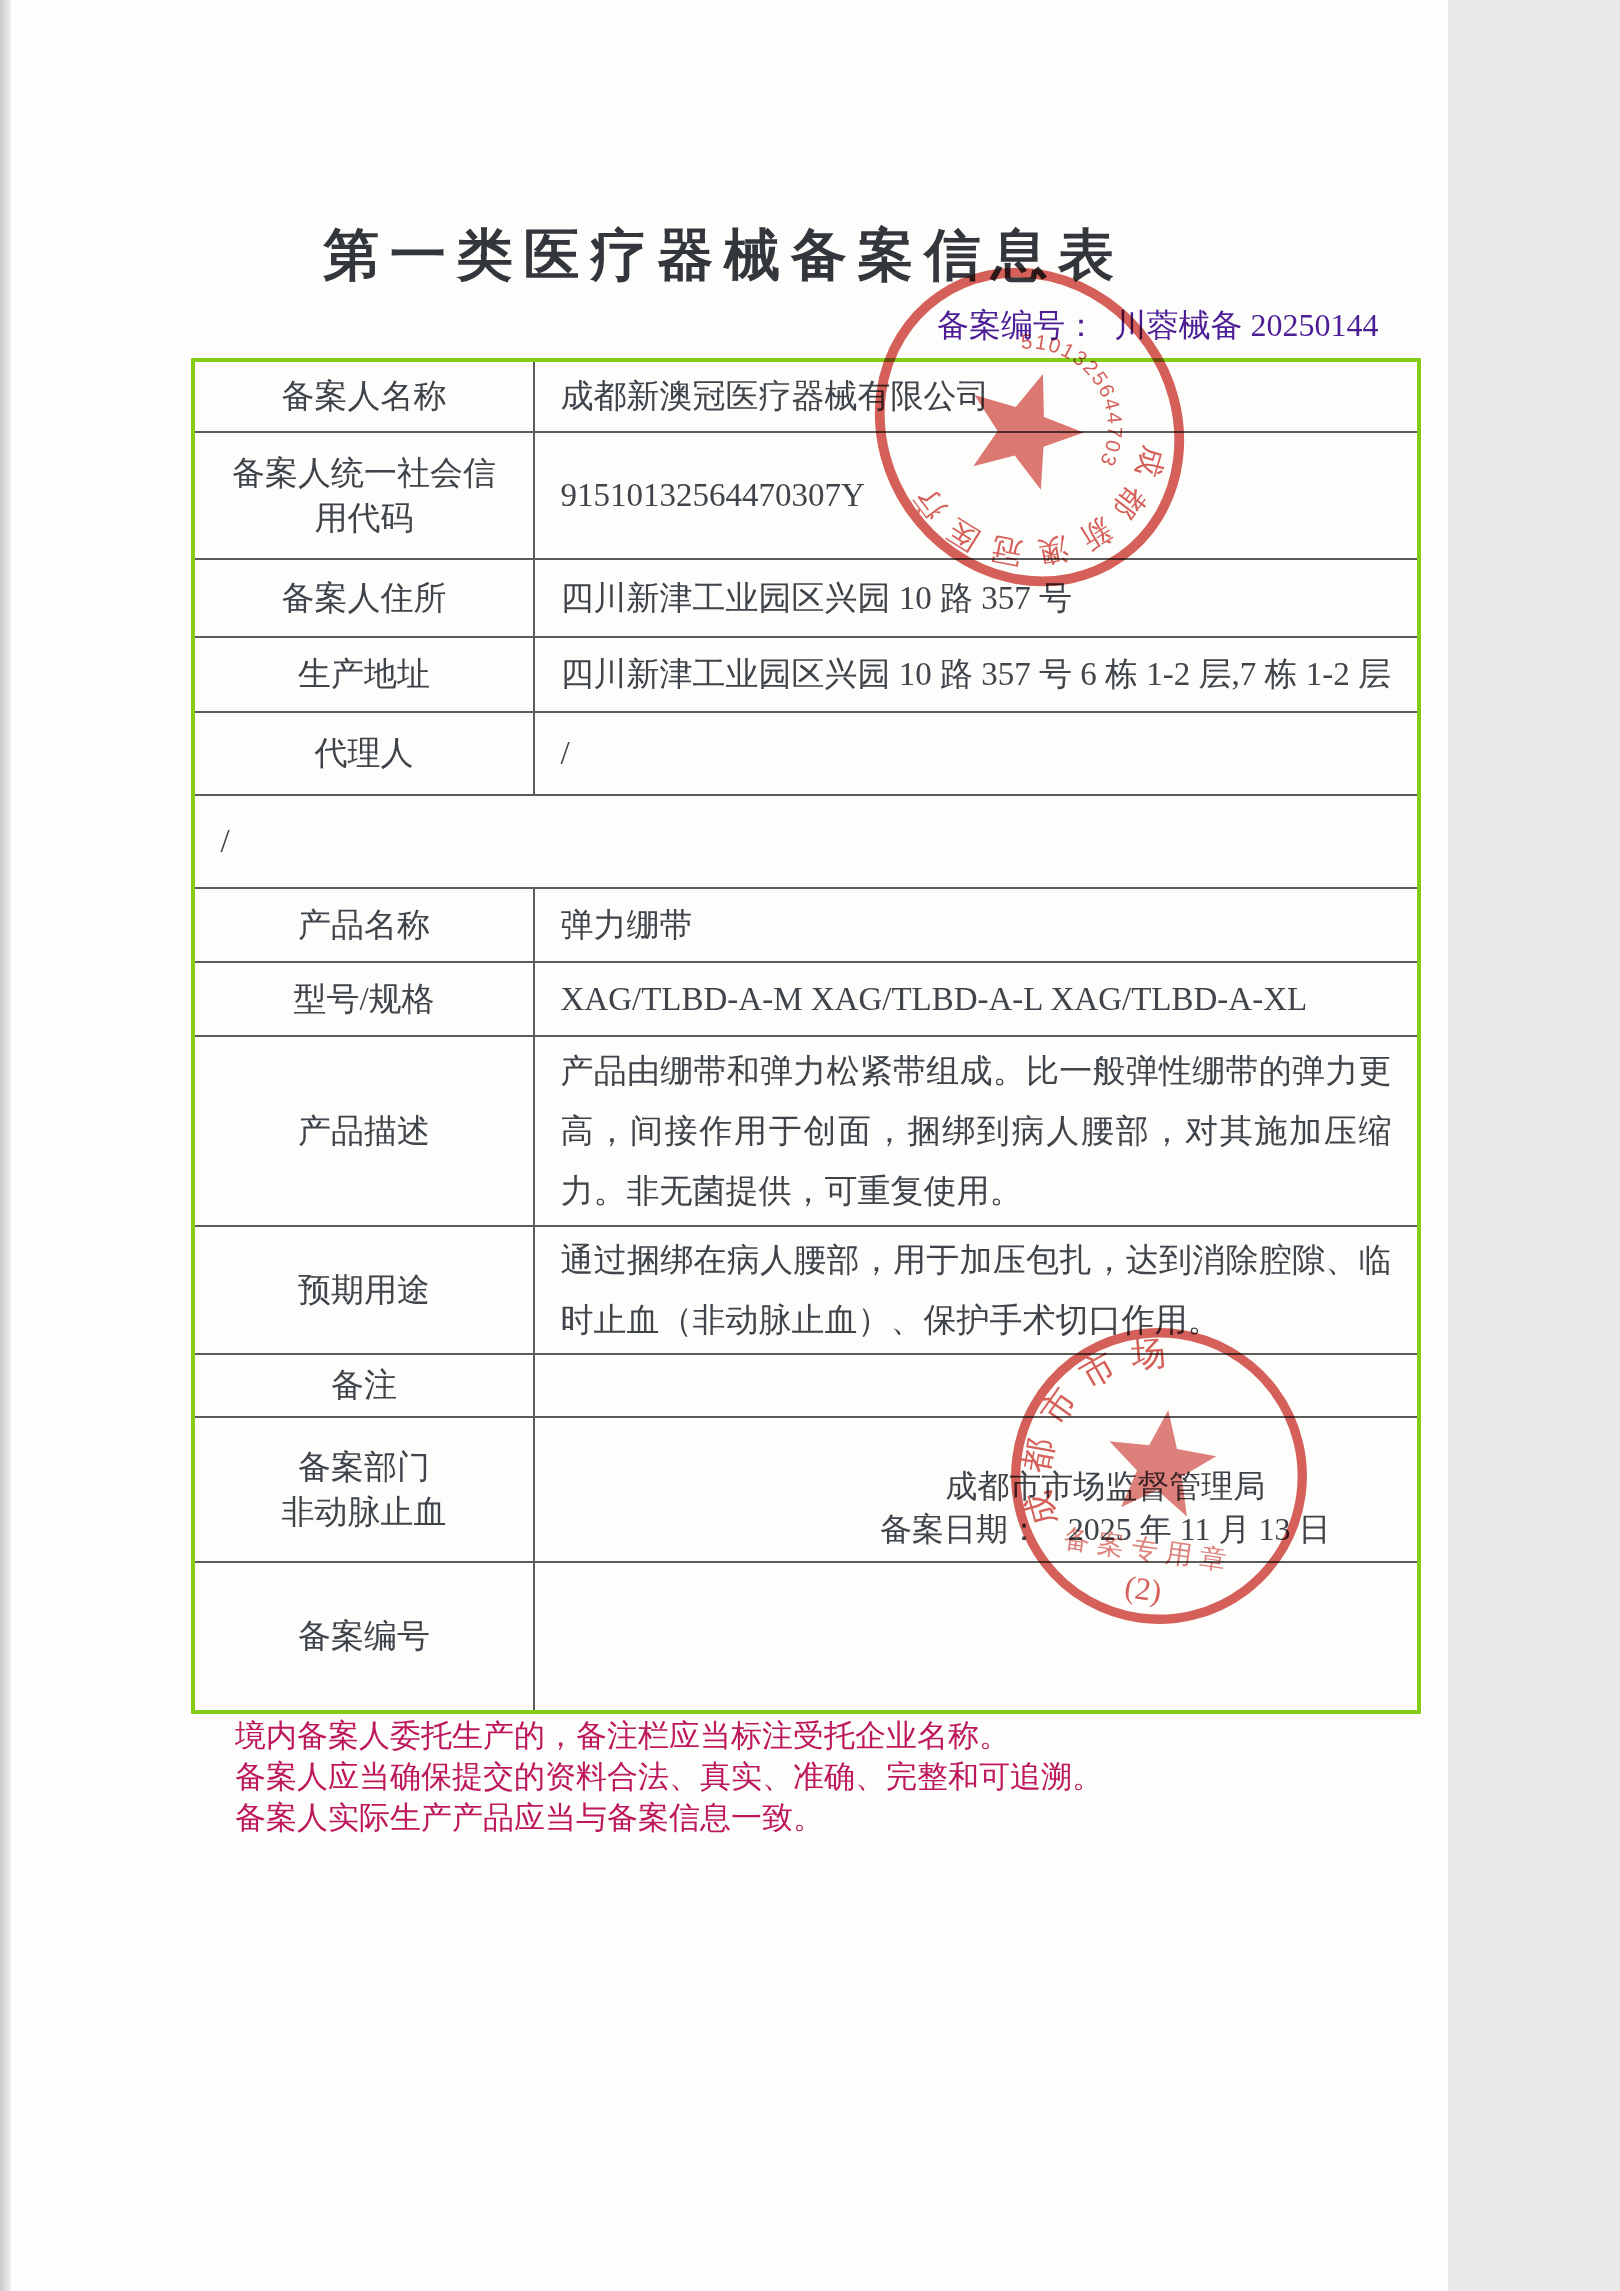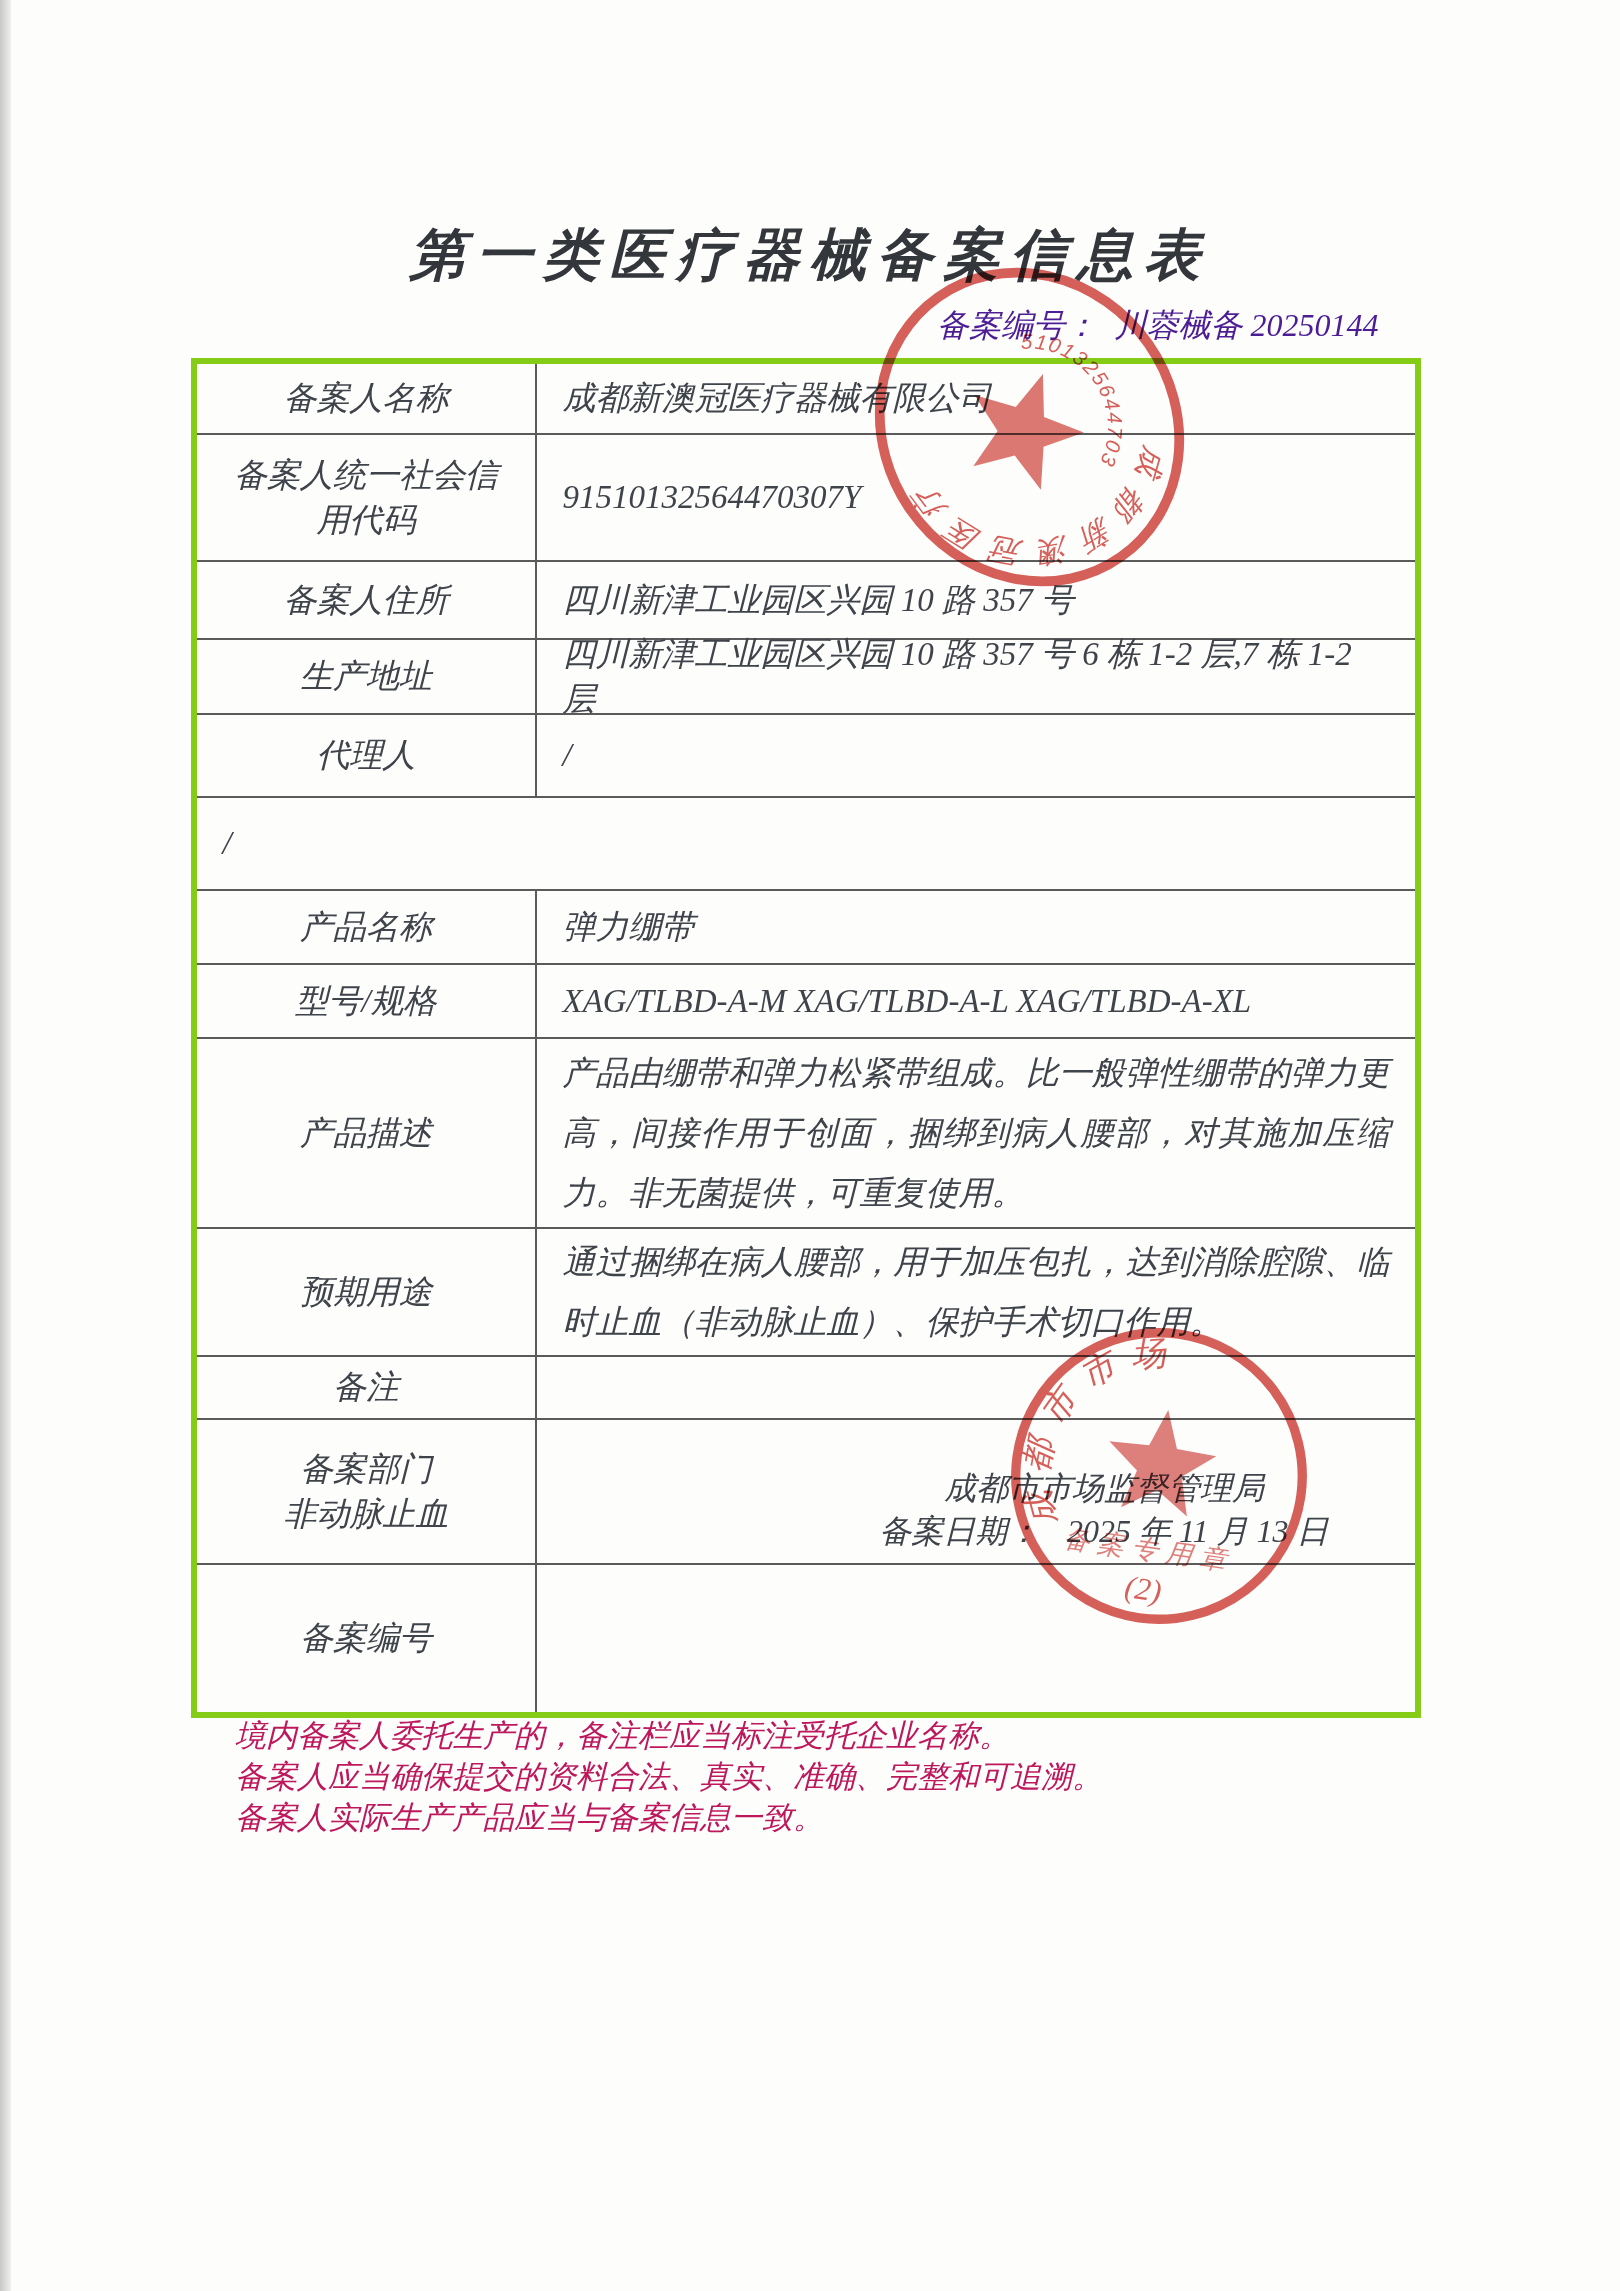--- a/index.html
+++ b/index.html
@@ -1,23 +1,22 @@
 <!DOCTYPE html>
 <html><head>
 <meta charset="utf-8">
 <style>
   html,body{margin:0;padding:0;background:#e9e9e9;}
   .page{
     position:relative;
-    width:1620px;height:2292px;
+    width:1448px;height:2292px;
     background:#fdfdfc;
     overflow:hidden;
     font-family:"Liberation Serif", serif;
     color:#3f434a;
-    font-style:italic;
   }
   .scan-edge{
     position:absolute;left:0;top:0;bottom:0;width:10.8px;
     background:linear-gradient(to right,#c9c9c9,#efefee);
   }
   .doc-title{
     position:absolute;left:0;right:0;top:218px;
     text-align:center;
     font-family:"Liberation Sans", sans-serif;
     font-weight:800;
@@ -27,21 +26,21 @@
   }
   .filing-line{
     position:absolute;left:937px;top:304px;
     font-size:32px;
     color:#4c1d95;
     white-space:nowrap;
   }
   .filing-line .num{margin-left:17.6px;}
   .regtable{
     position:absolute;left:191px;top:358px;width:1230px;
-    border:6px solid #84cc16;
+    border:4px solid #84cc16;
     box-sizing:border-box;
     background:transparent;
   }
   .row{display:flex;box-sizing:border-box;}
   .row + .row{border-top:2px solid #5b5b5b;}
   .cell-label{
     width:340px;flex:0 0 340px;
     border-right:2px solid #5b5b5b;
     display:flex;align-items:center;justify-content:center;
     text-align:center;

